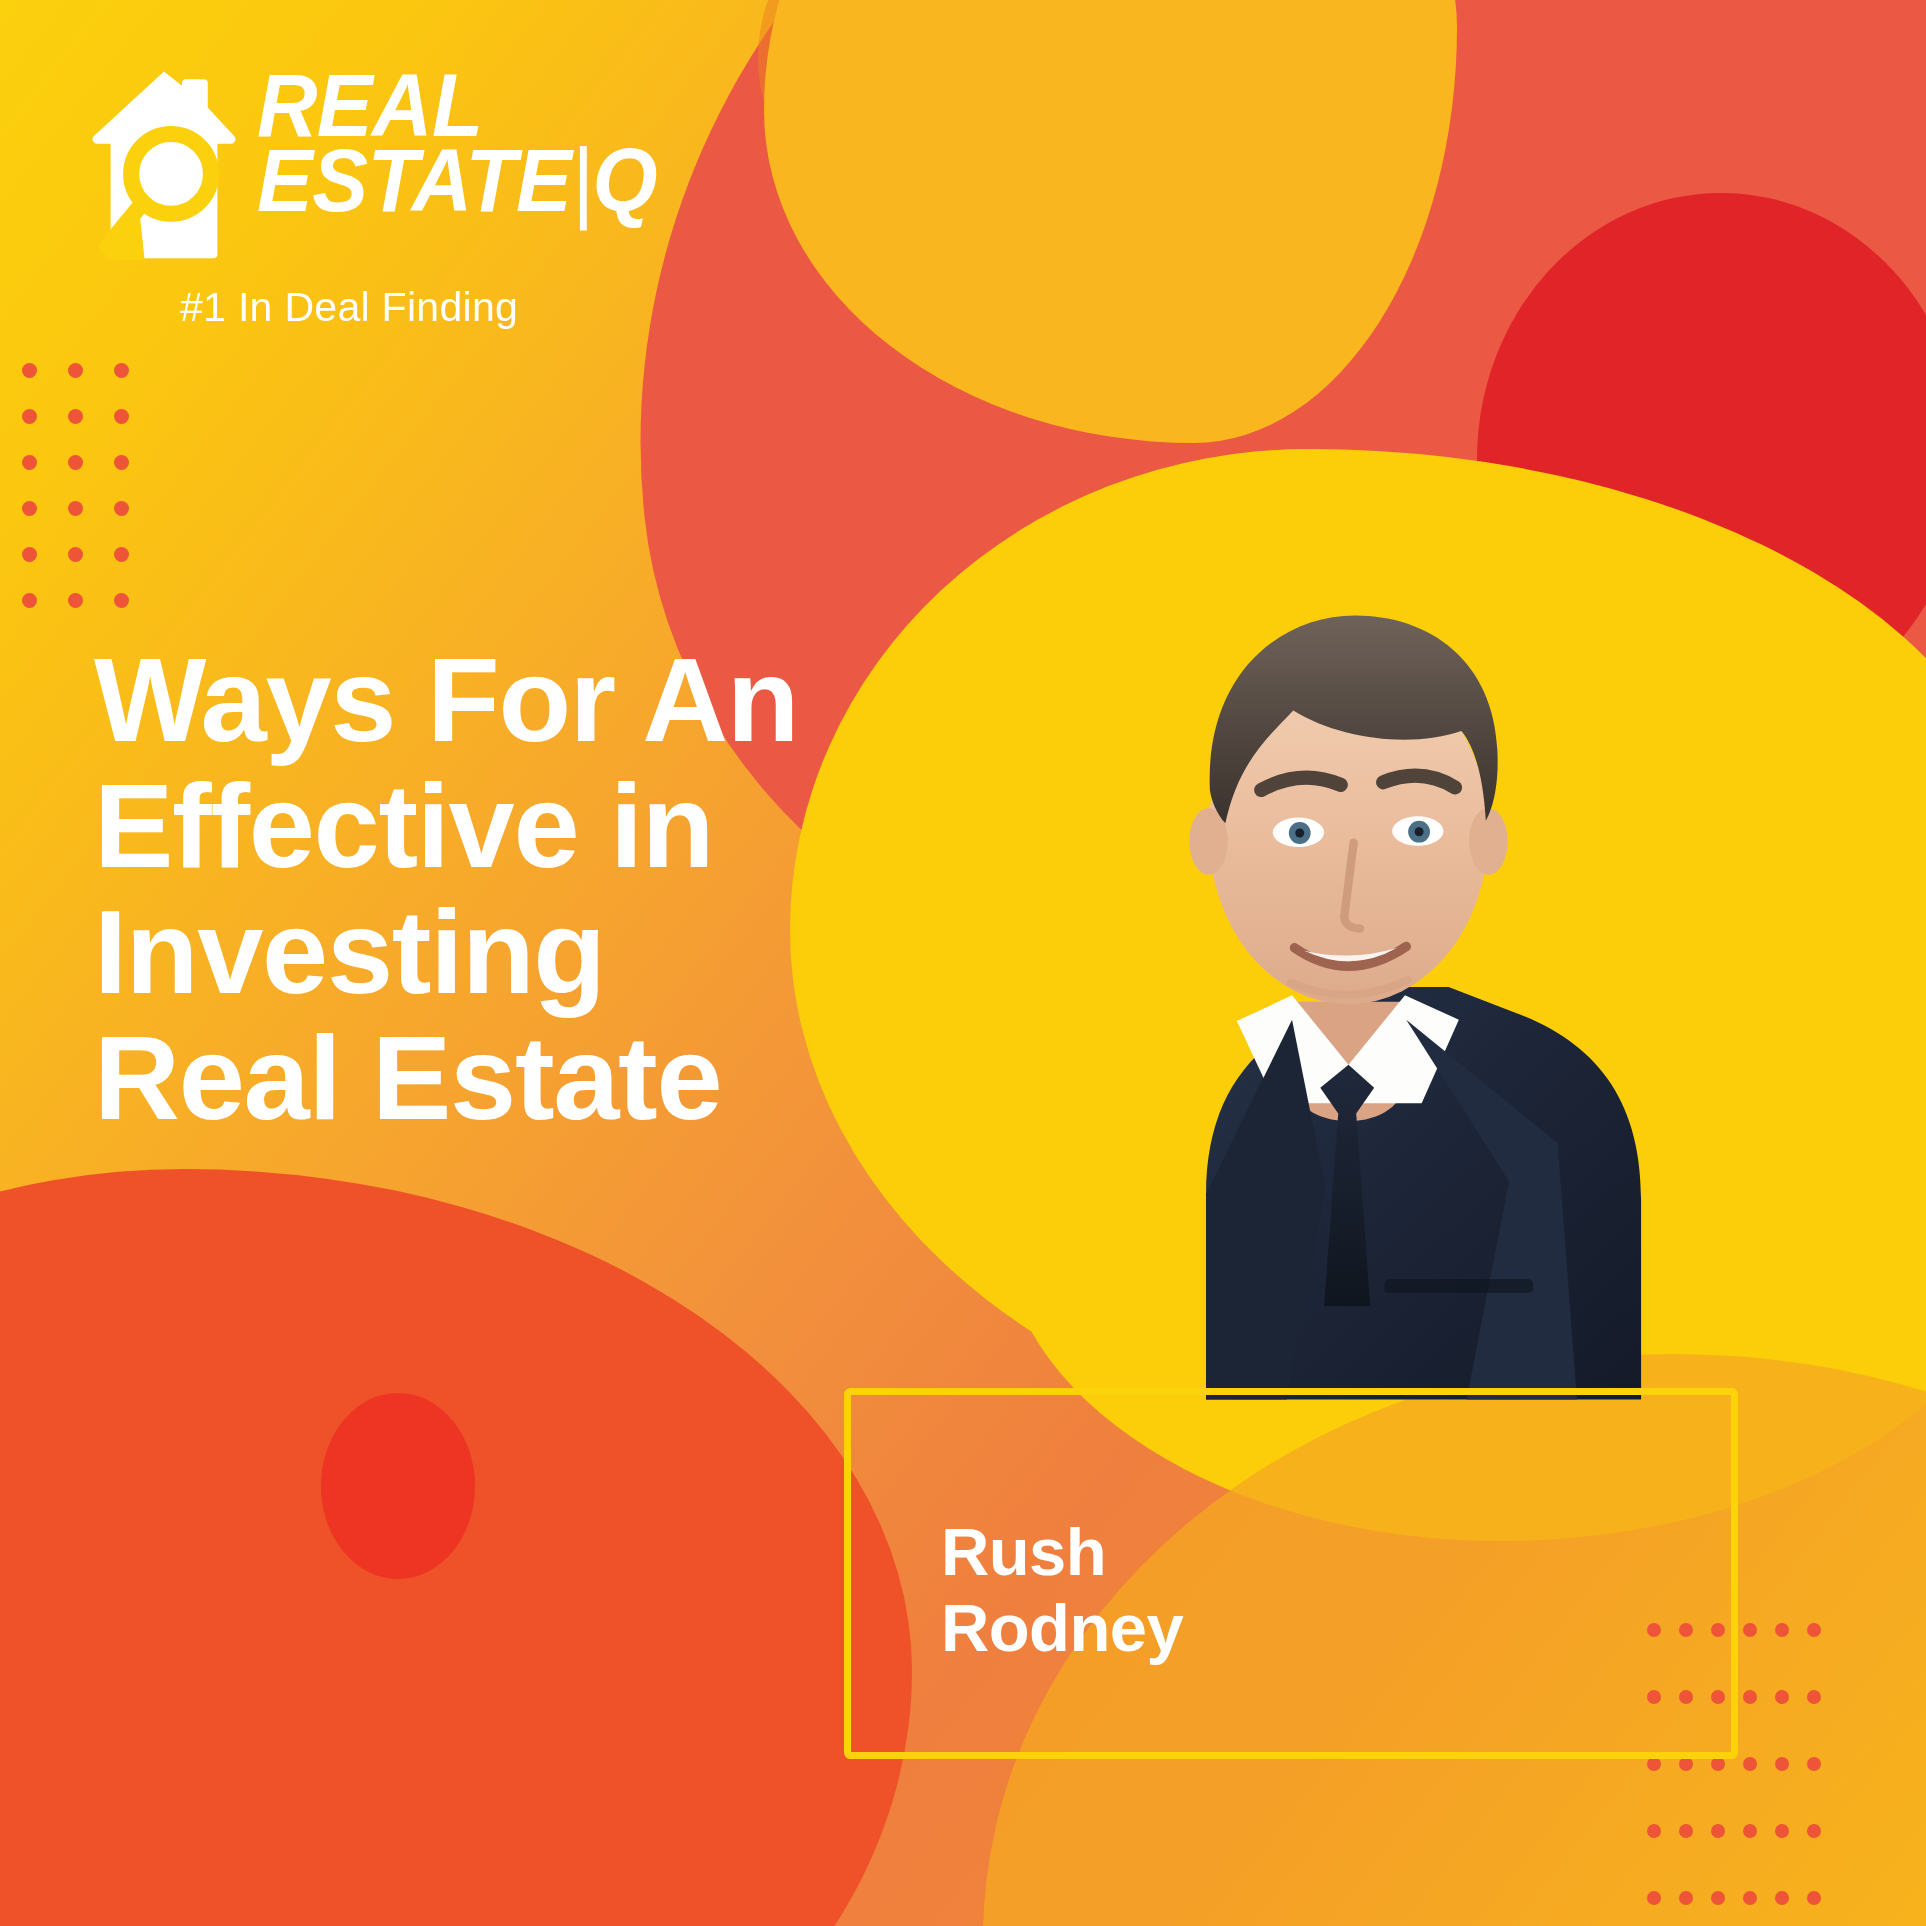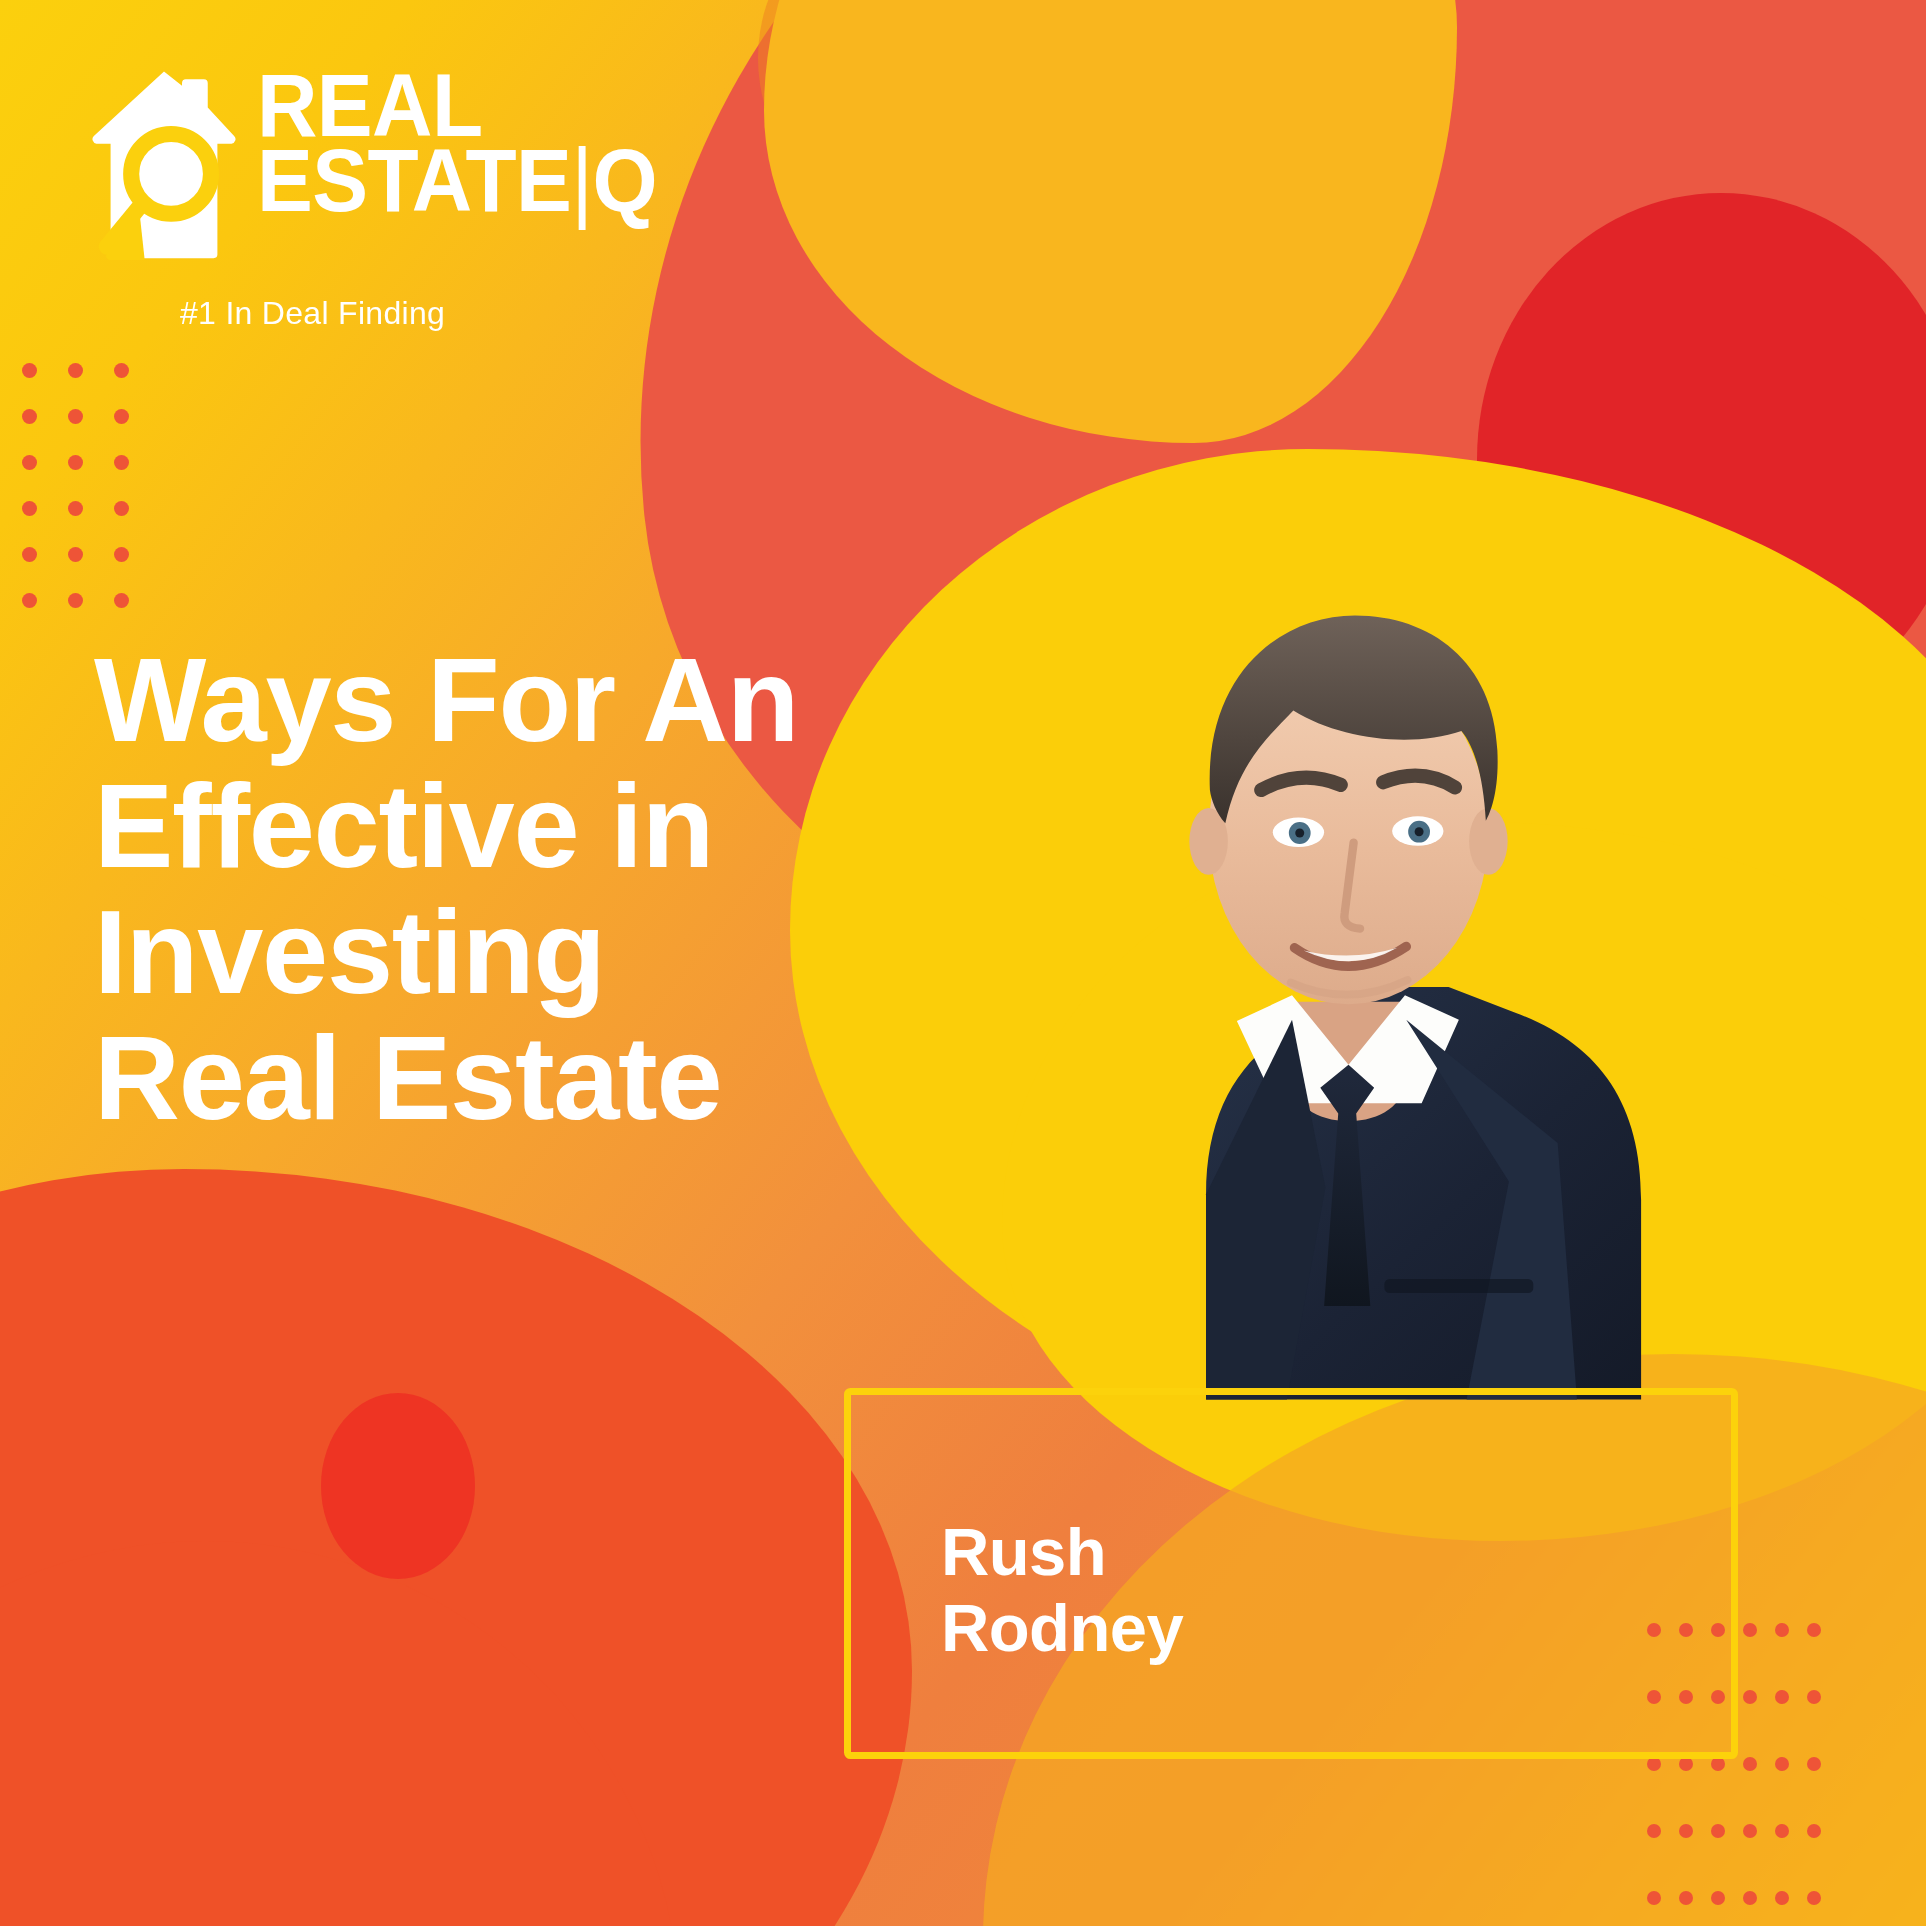--- a/index.html
+++ b/index.html
@@ -103,39 +103,39 @@
   .dot{border-radius:50%;background:#EE5437;}
   #dots-tl{left:22px;top:363px;grid-template-columns:repeat(3,46px);grid-auto-rows:46px;}
   #dots-tl .dot{width:15.4px;height:15.4px;}
   #dots-br{left:1647px;top:1623px;grid-template-columns:repeat(6,32px);grid-auto-rows:67px;}
   #dots-br .dot{width:14px;height:14px;}
 
   
   .logo-block{position:absolute;left:90px;top:64px;width:681px;}
   .logo-row{display:flex;align-items:flex-start;gap:19px;}
   .logo-mark{width:148px;height:193px;flex:0 0 auto;margin-top:5.1px;}
-  .logo-words{display:flex;flex-direction:column;line-height:.84;padding-top:3.9px;}
+  .logo-words{display:flex;flex-direction:column;line-height:.84;padding-top:3.9px;font-style:italic;}
   .logo-line{
     color:#ffffff;
     font-weight:700;
     font-size:89px;
     letter-spacing:-0.6px;
     font-family:"Liberation Sans","DejaVu Sans",sans-serif;
     transform:scaleX(.94);
     transform-origin:left center;
     white-space:nowrap;
   }
   .logo-line2{display:flex;align-items:baseline;}
   .logo-iq{font-weight:400;}
   .logo-tag{
     color:#ffffff;
-    font-size:32px;
+    font-size:41px;
     font-weight:400;
     letter-spacing:0.3px;
-    margin-top:33px;
+    margin-top:22px;
     margin-left:90px;
     white-space:nowrap;
   }
 
   
   .headline{
     position:absolute;left:94px;top:637px;width:822px;
     color:#ffffff;
     font-weight:700;
     font-size:119px;

